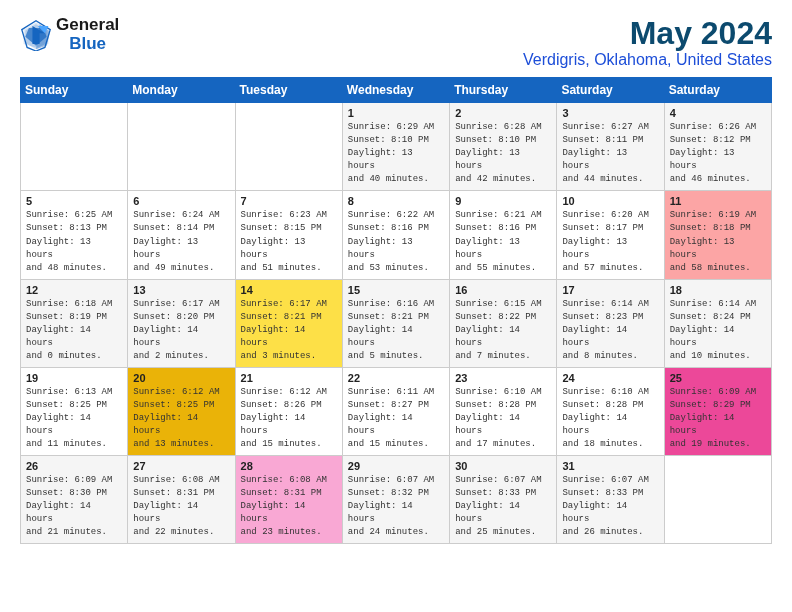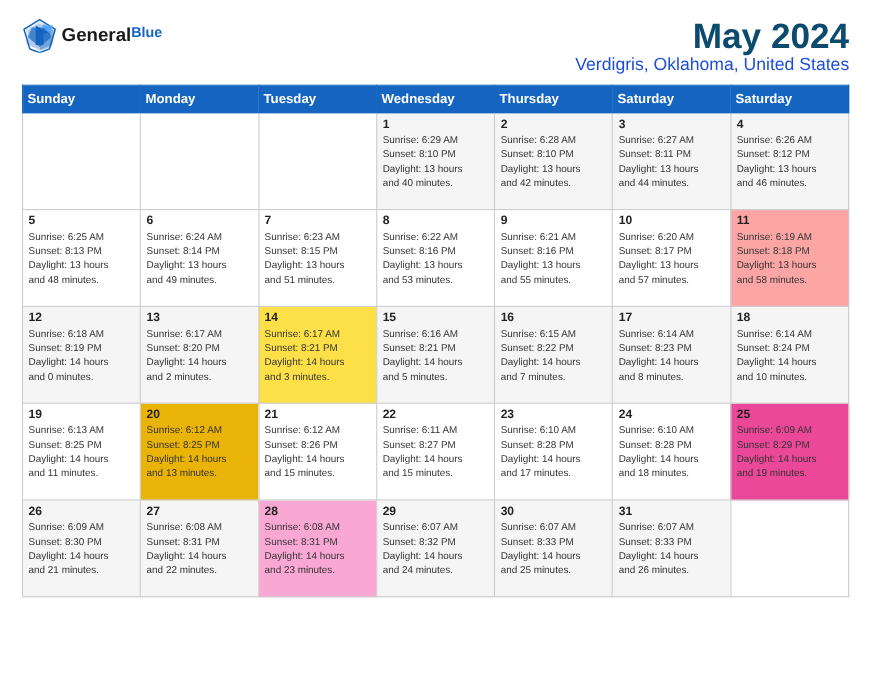--- a/index.html
+++ b/index.html
@@ -83,20 +83,21 @@
     .day-num {
       font-size: 11px;
       font-weight: bold;
       margin-bottom: 2px;
       display: block;
     }
     .day-info {
       font-size: 9px;
       line-height: 1.45;
       color: #333;
+      font-family: Liberation Mono, monospace;
     }
     .empty-cell {
       background: #fff !important;
     }
   </style>
 </head>
 <body>
 
 <div class="page">
   <div class="header">
@@ -105,23 +106,23 @@
         <polygon points="18,4 32,12 32,28 18,32 4,28 4,12" fill="#1565c0" opacity="0.15"></polygon>
         <polygon points="22,6 34,14 30,30 18,34" fill="#1565c0" opacity="0.4"></polygon>
         <polygon points="18,2 34,12 28,32 18,36 8,32 2,12" fill="none" stroke="#1565c0" stroke-width="1.5"></polygon>
         <path d="M10,10 L26,10 L30,20 L18,30 L6,20 Z" fill="#1565c0" opacity="0.7"></path>
         <polygon points="18,6 30,13 30,27 18,34 6,27 6,13" fill="#1565c0" opacity="0.2"></polygon>
 
         <path d="M14,8 L28,16 L22,16 L22,28 L14,28 Z" fill="#1565c0"></path>
         <path d="M20,8 L32,8 L28,16 Z" fill="#4da6ff"></path>
       </svg>
       <div>
-        <div class="logo-text" style="display:flex;flex-direction:row;line-height:1.1;text-align:center;">
+        <div class="logo-text" style="display:flex;flex-direction:column;line-height:1.1;text-align:center;">
           <span style="color:#1a1a1a;font-size:17px;font-weight:bold;">General</span>
-          <span style="color:#1565c0;font-size:13px;font-weight:bold;">Blue</span>
+          <span style="color:#1565c0;font-size:17px;font-weight:bold;">Blue</span>
         </div>
       </div>
     </div>
     <div class="title-area">
       <div class="month-title">May 2024</div>
       <div class="subtitle">Verdigris, Oklahoma, United States</div>
     </div>
   </div>
 
   <table class="calendar">

